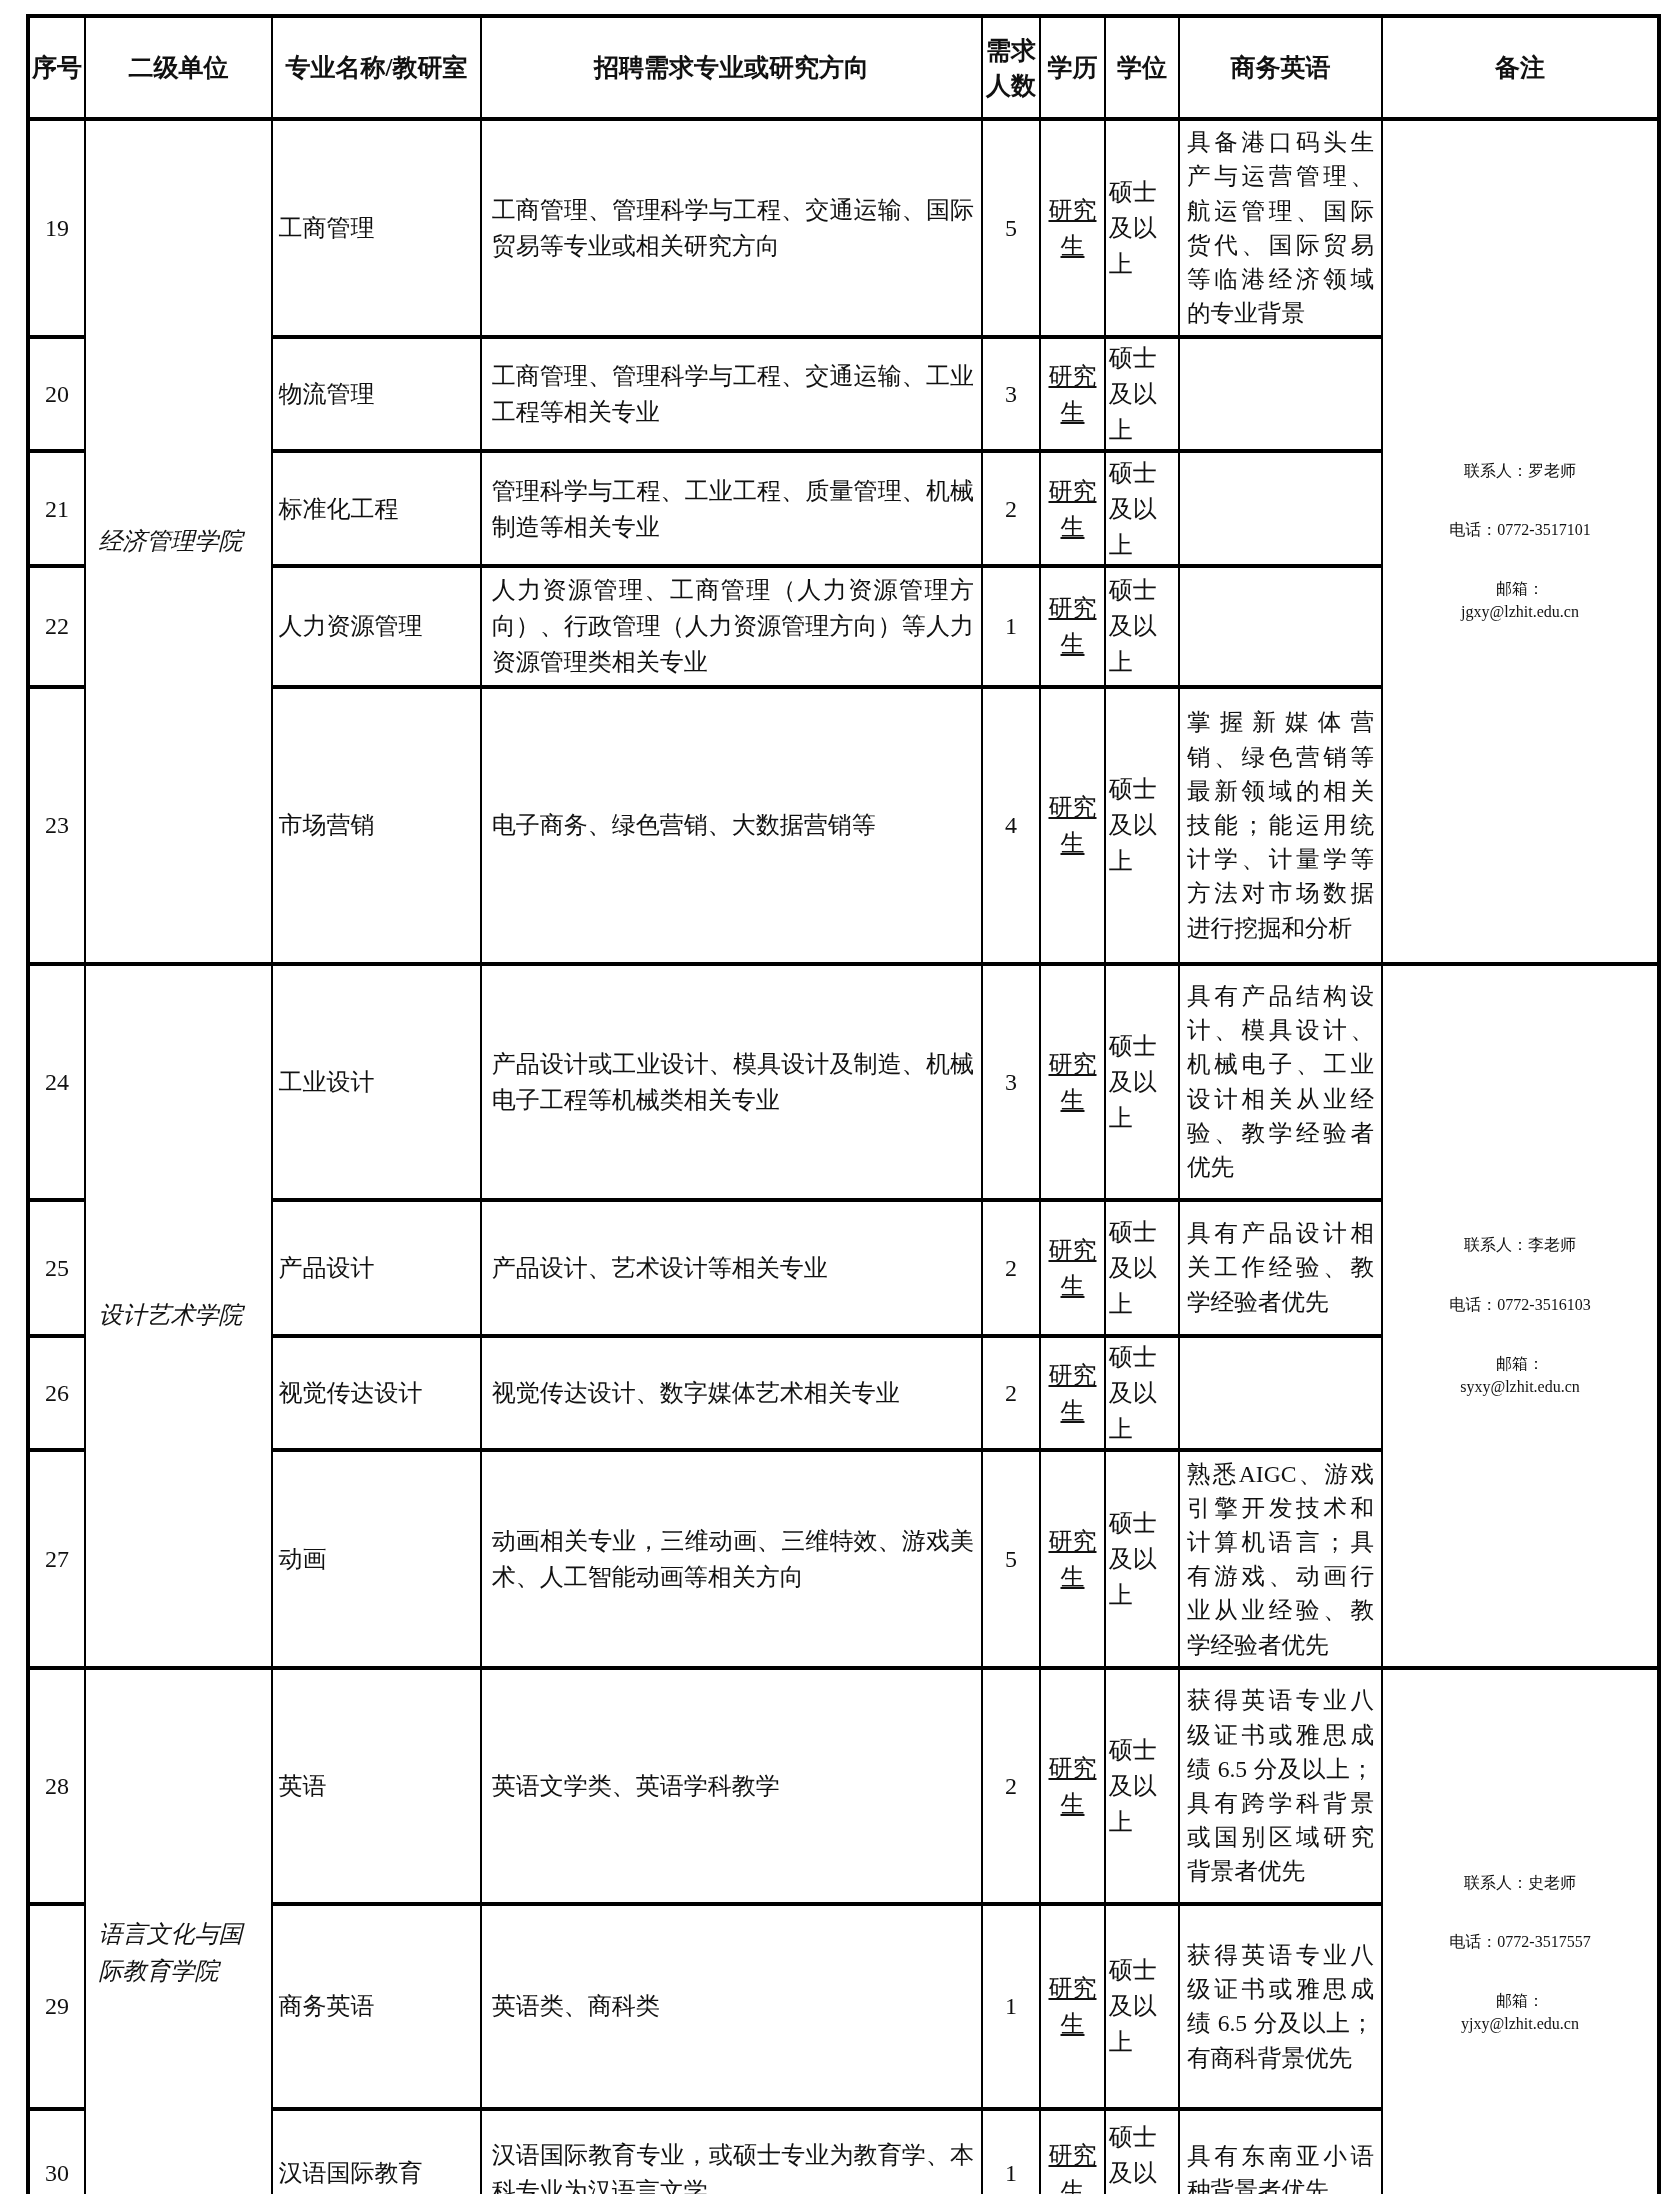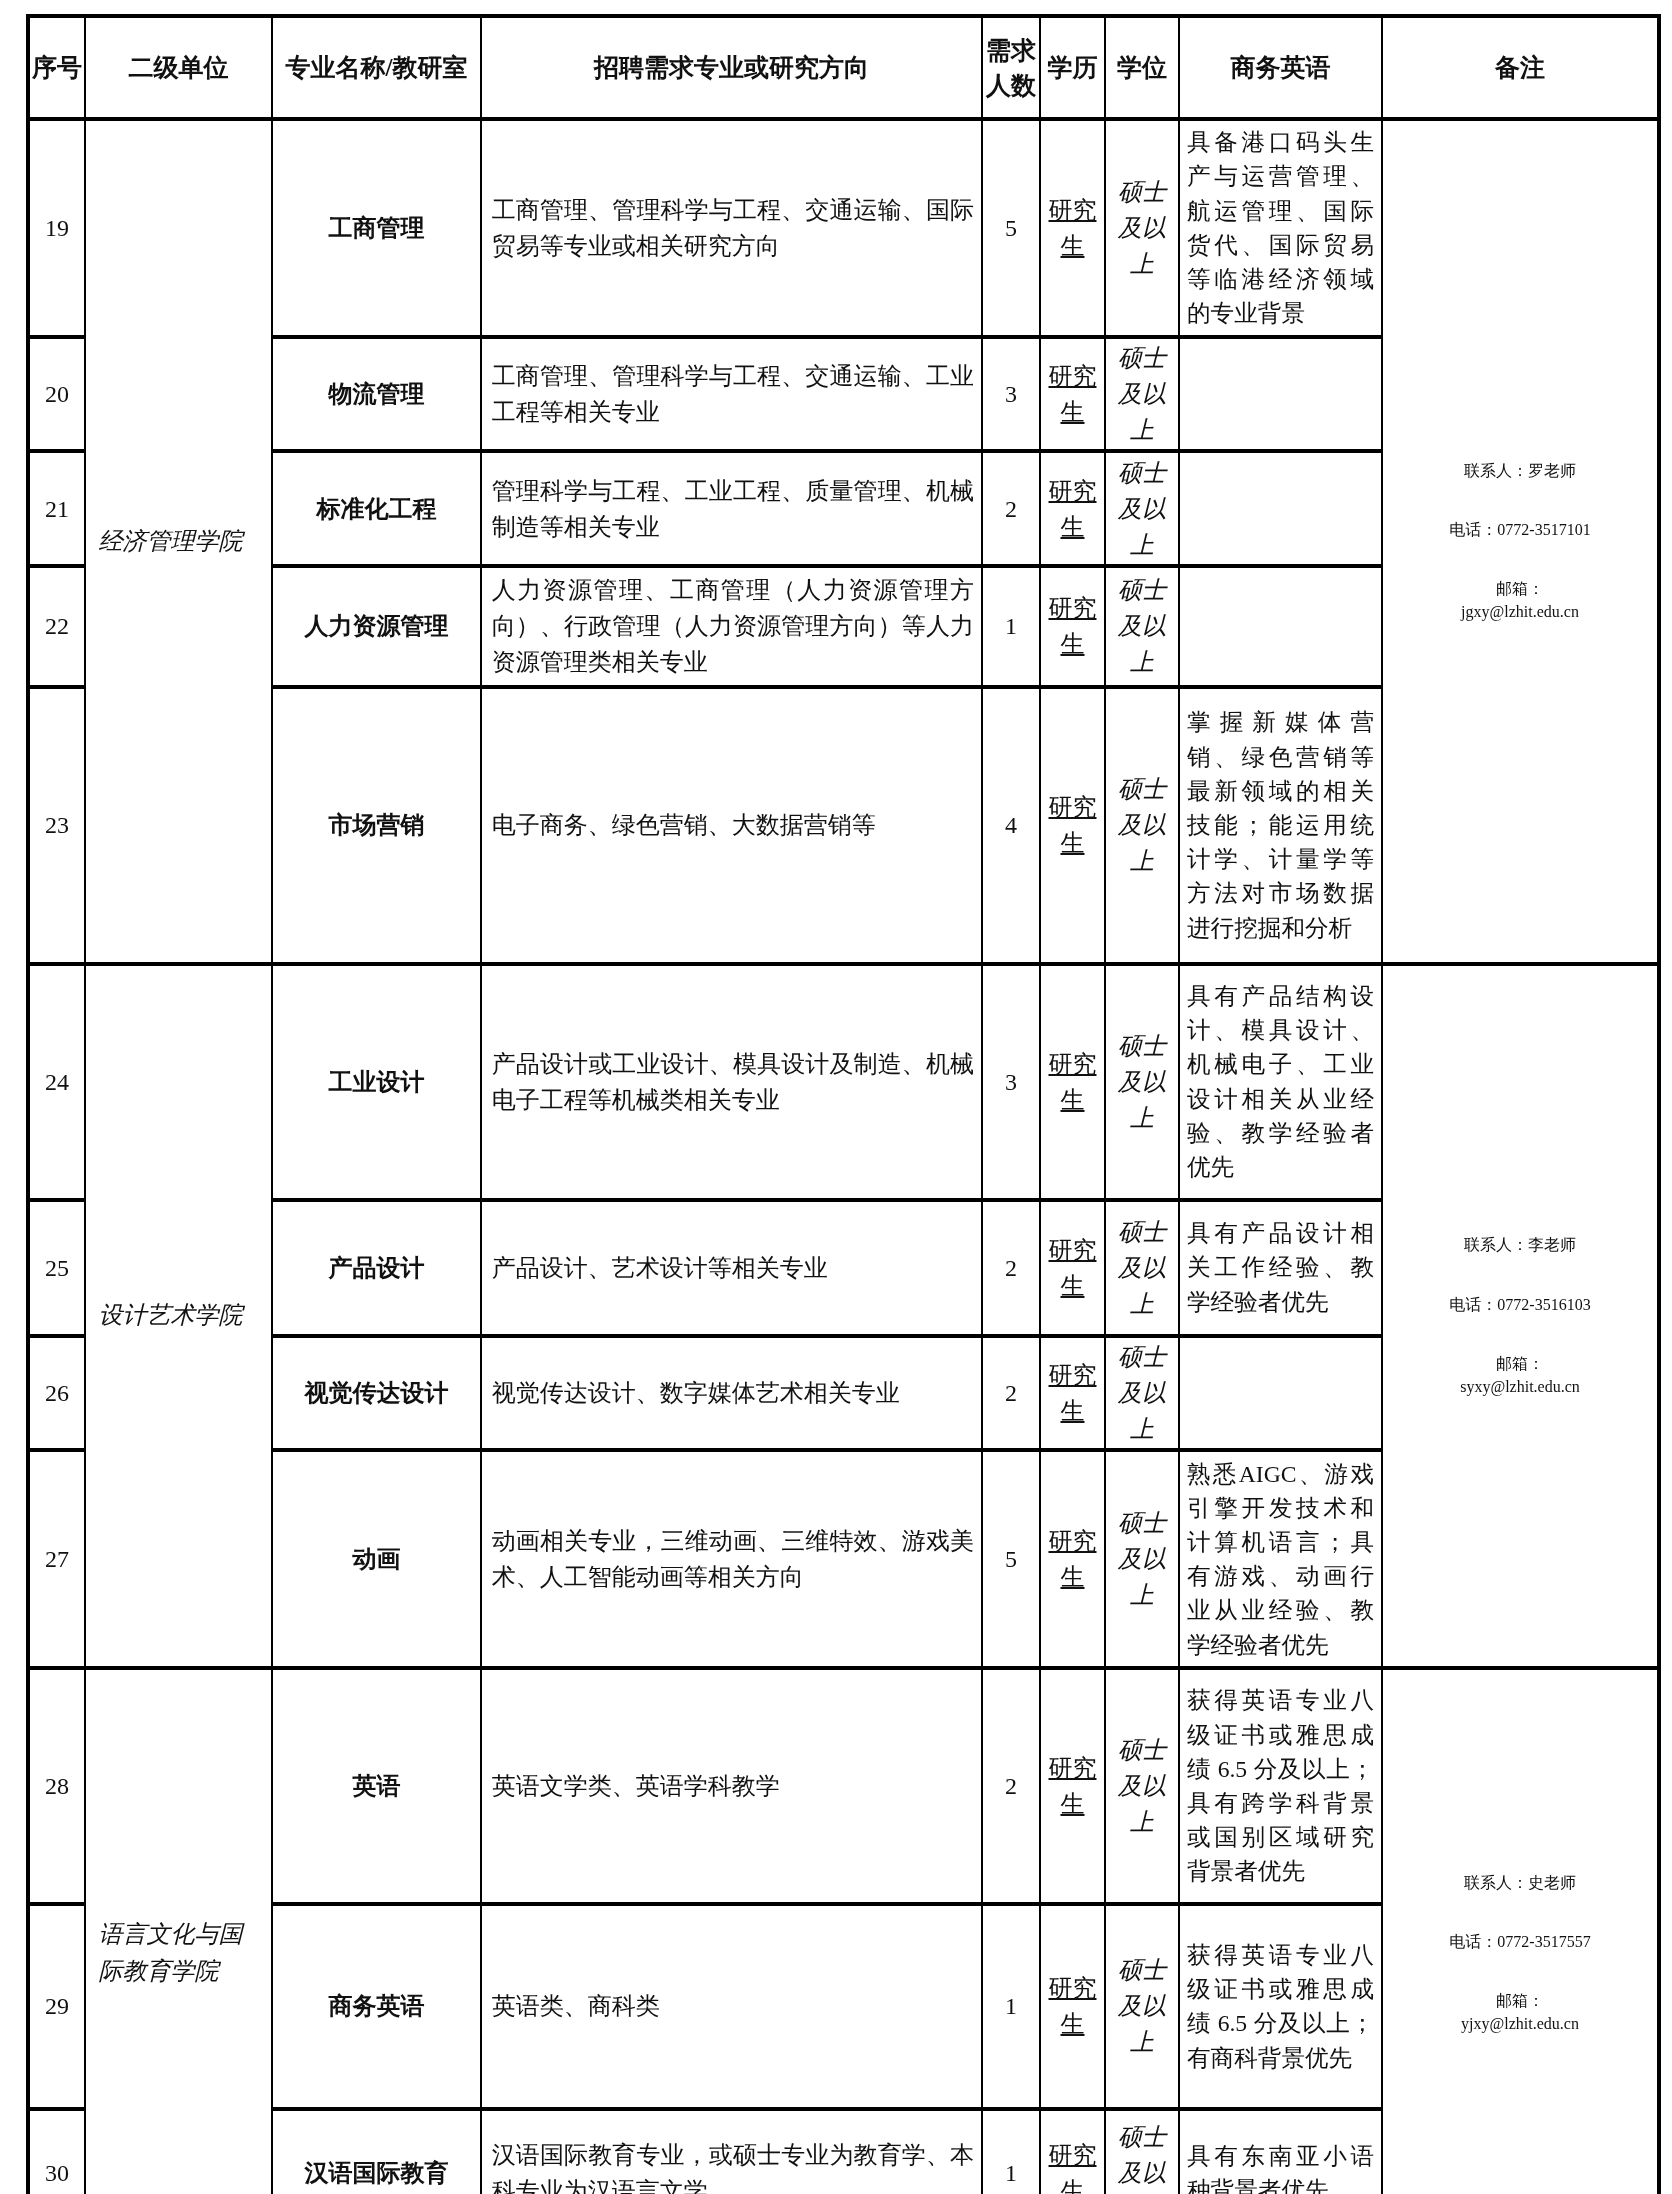--- a/index.html
+++ b/index.html
@@ -39,25 +39,25 @@
     padding: 2.8px 1.4px;
     line-height: 1.4;
   }
   td {
     font-size: 24px;
     line-height: 1.5;
     padding: 4.2px 5.5px;
   }
   td.c-no     { text-align: center; }
   td.c-unit   { text-align: left; padding: 4.2px 12.5px; line-height: 1.55; font-style: italic; }
-  td.c-major  { text-align: center; font-weight: bold; }
+  td.c-major  { text-align: left; }
   td.c-dir    { text-align: justify; padding: 4.2px 7px 4.2px 9.7px; }
   td.c-count  { text-align: center; padding: 1.4px; }
   td.c-edu    { text-align: center; padding: 1.4px 2.8px; text-decoration: underline; }
-  td.c-deg    { text-align: center; padding: 1.4px 2.8px; font-style: italic; }
+  td.c-deg    { text-align: left; padding: 1.4px 2.8px; }
   td.c-other  { text-align: justify; font-size: 23.6px; line-height: 1.45; padding: 4.2px 7px; }
   td.c-remark { text-align: center; font-size: 16px; padding: 4.2px 5.5px; }
 
   .remark-line { line-height: 1.45; }
   .remark-line.gap { margin-bottom: 36px; }
 
   
   tr.hrow { height: 103px; }
   tr.r19  { height: 208px; }
   tr.r20  { height: 107px; }

